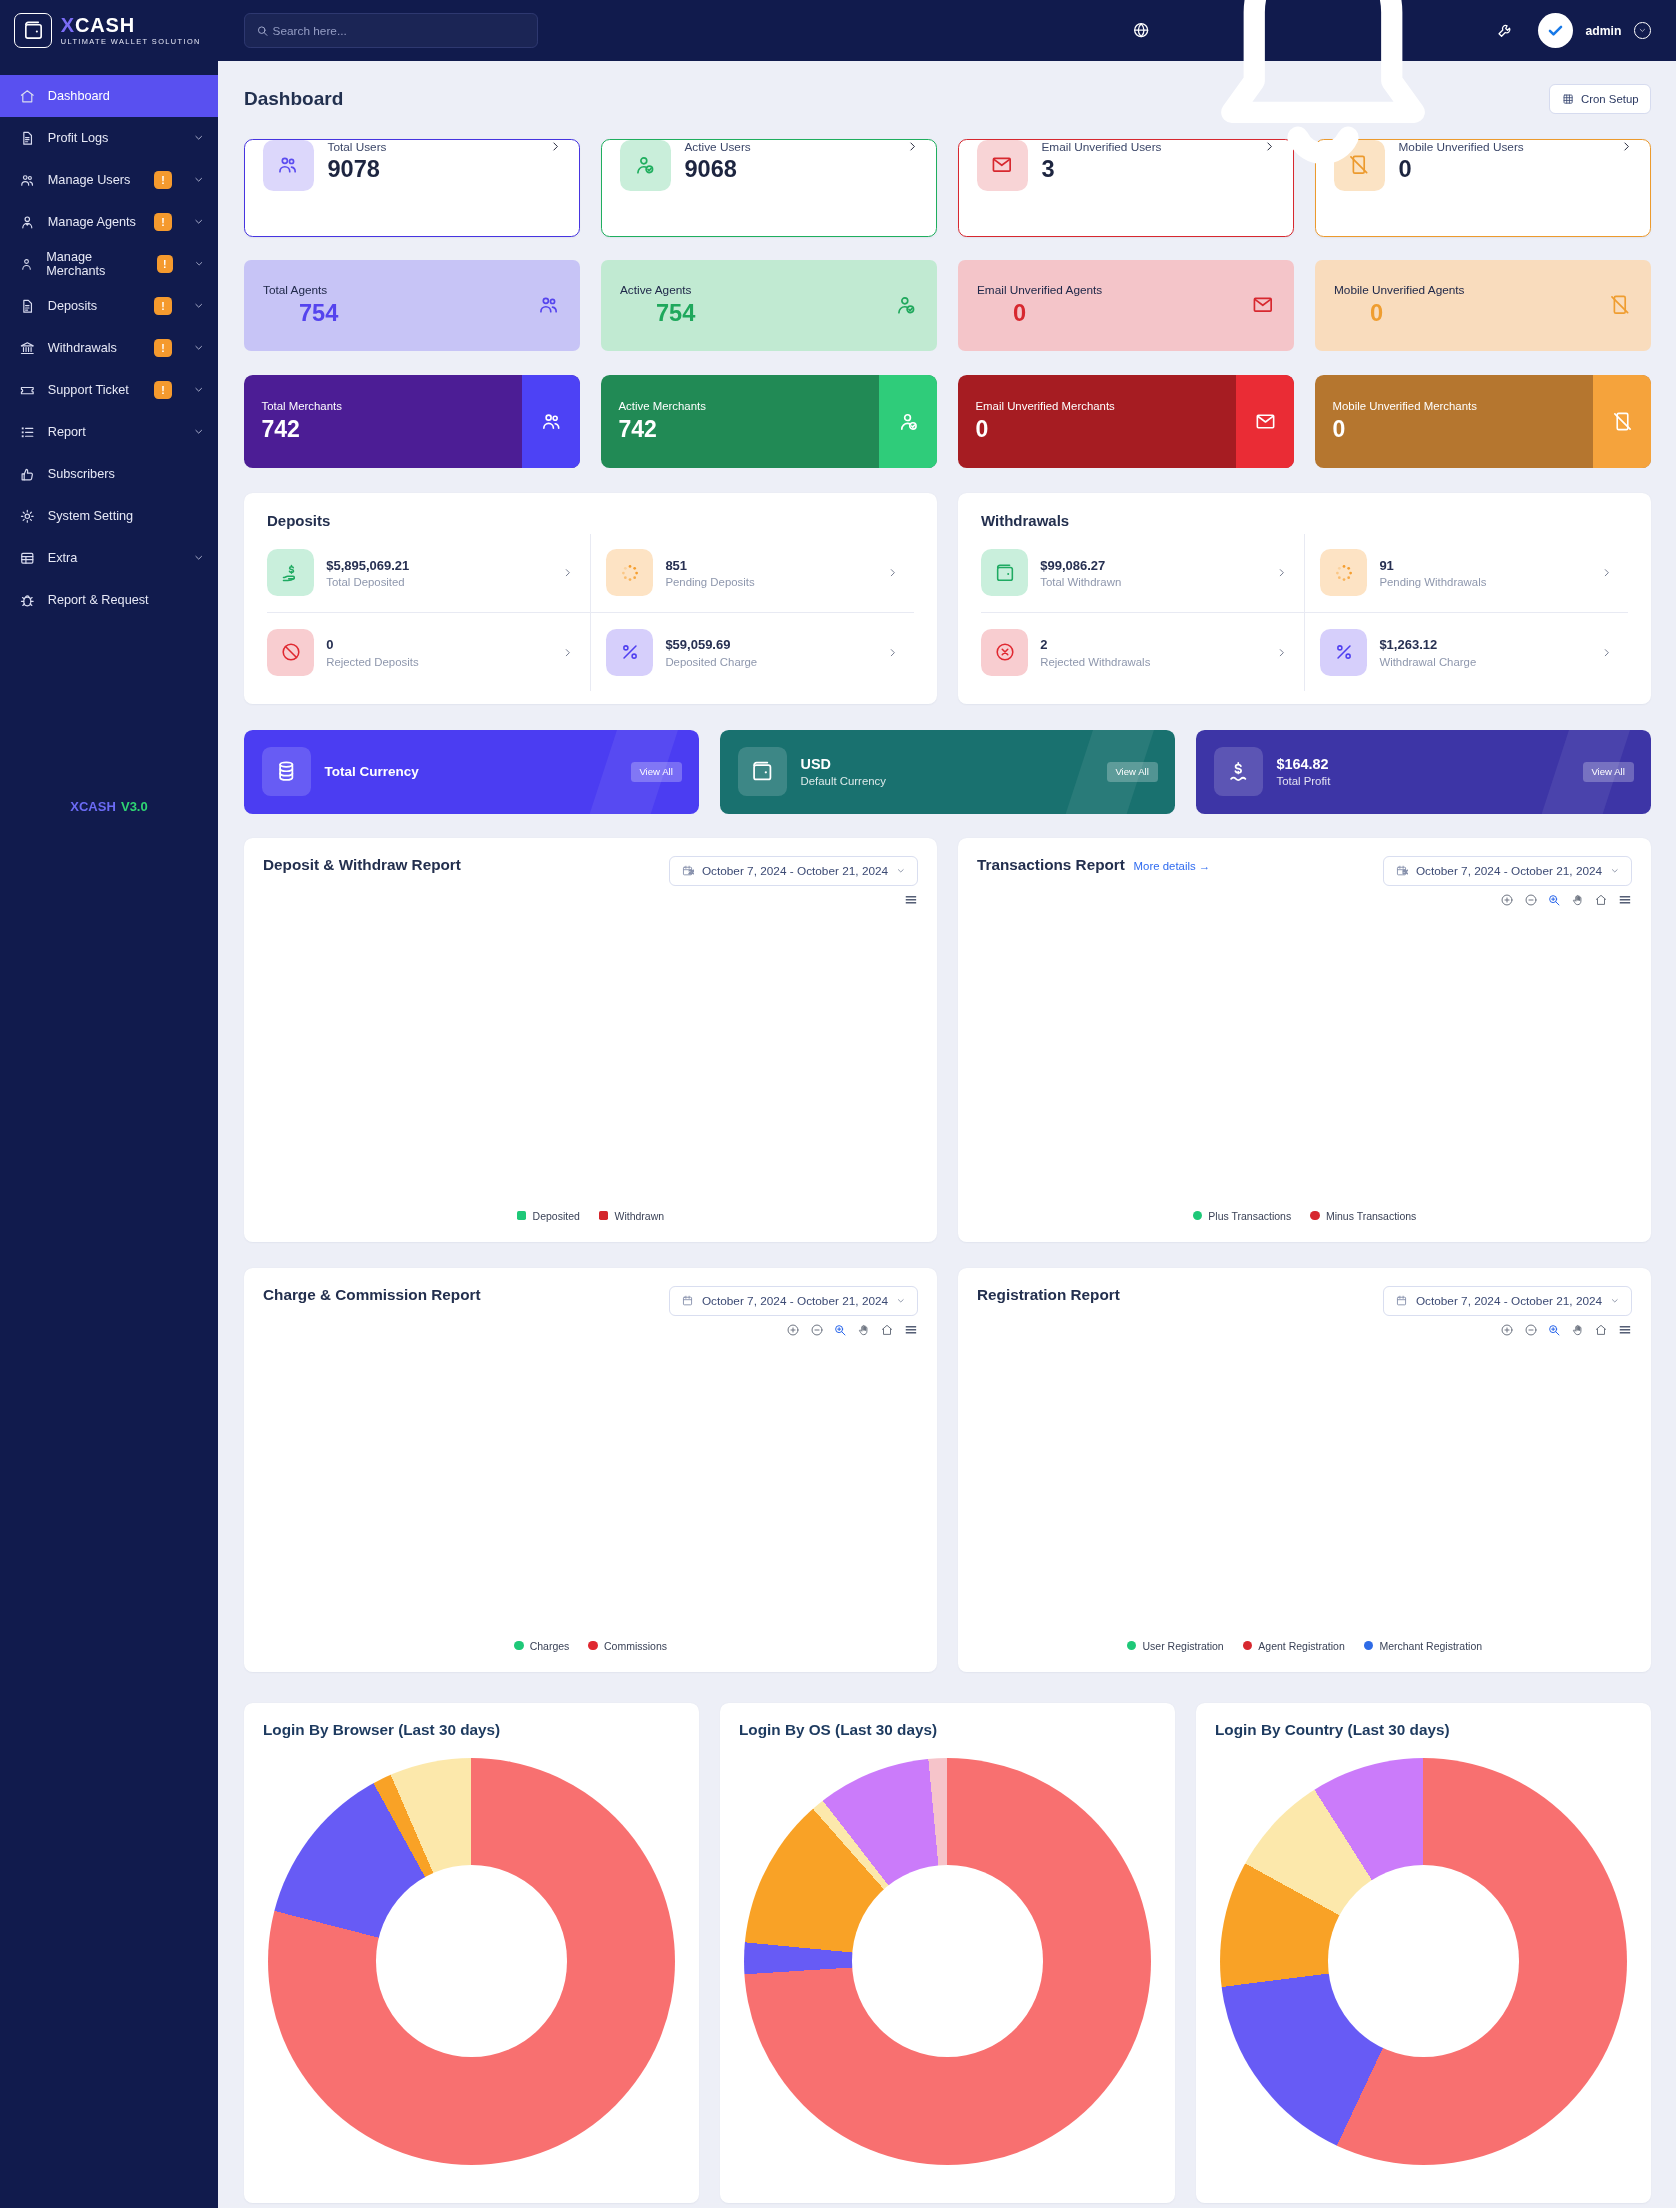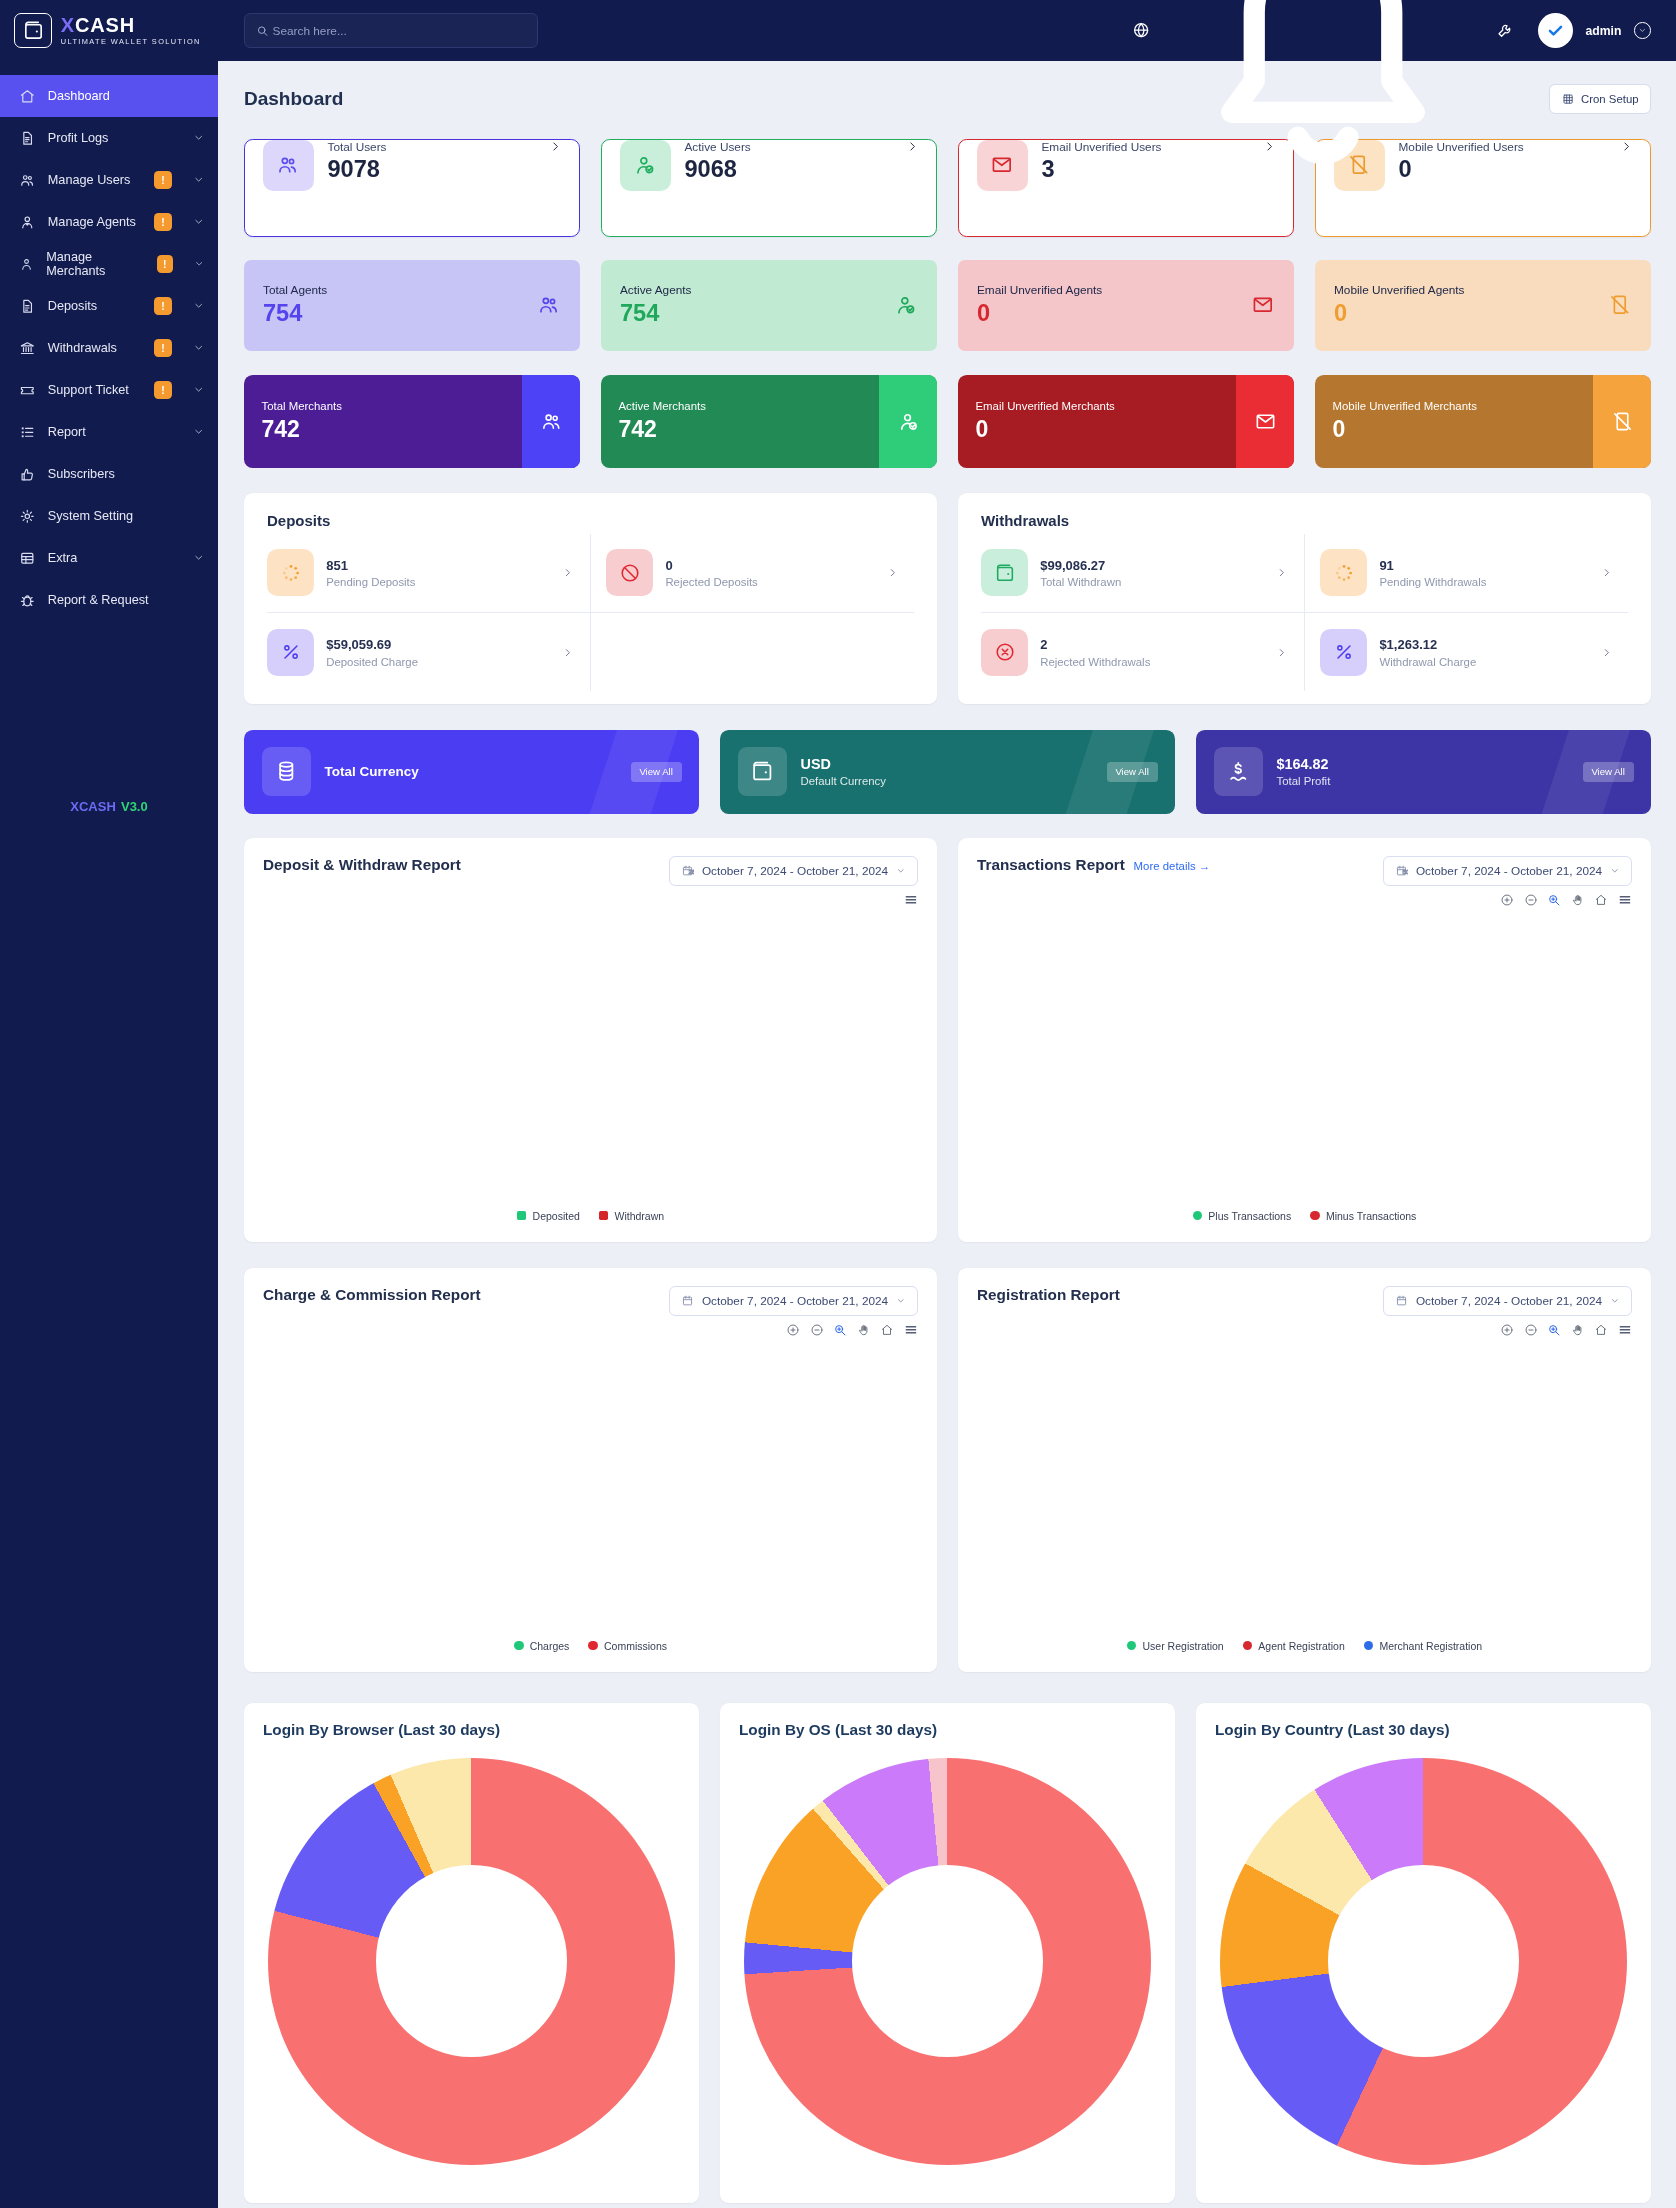--- a/index.html
+++ b/index.html
@@ -56,21 +56,21 @@
   .tile { border-radius:10.5px; display:flex; align-items:center; justify-content:center; flex:none; }
   .stat1 .tile { width:51px; height:51px; }
   .stat1 .tile .icn { width:23.6px; height:23.6px; }
   .s-lbl { font-size:11.8px; color:#3b4668; }
   .s-val { font-size:23.6px; font-weight:800; color:#1d2540; margin-top:2.6px; }
   .stat1 .chev-r { margin-left:auto; width:13px; height:13px; color:#15192e; }
 
   .row2 { margin-top:23px; }
   .stat2 { border-radius:7px; height:91px; display:flex; align-items:center; padding:0 19px; cursor:pointer; }
   .stat2 .s-lbl { color:#20294a; }
-  .stat2 .s-val { margin-top:3.5px; }
+  .stat2 .s-val { margin-top:3.5px;margin-left:36px; }
   .stat2 .icn { margin-left:auto; width:23.6px; height:23.6px; }
 
   .row3 { margin-top:24.5px; }
   .stat3 { border-radius:8.7px; height:93px; display:flex; overflow:hidden; cursor:pointer; }
   .stat3 .txt { flex:1; display:flex; flex-direction:column; justify-content:center; padding:0 17.5px; }
   .stat3 .s-lbl { color:#fff; font-size:11.4px; }
   .stat3 .s-val { color:#fff; margin-top:3.5px; font-size:23px; }
   .stat3 .strip { width:58px; display:flex; align-items:center; justify-content:center; color:#fff; }
   .stat3 .strip .icn { width:23px; height:23px; }
 
@@ -591,20 +591,40 @@
                 </svg>
               </span>
             </span>
           </div>
         </div>
 
       <div class="grid2 panels">
         <div class="panel">
           <div class="panel-title">Deposits</div>
           <div class="panel-grid" id="dep-grid">
+              <div class="pcell">
+                <span class="tile" style="background:#c9efdc">
+                  <span class="icn" style="display:inline-flex;width:22px;height:22px;color:#1faa62">
+                    <svg viewBox="0 0 24 24" fill="none" stroke="currentColor" stroke-width="1.7" stroke-linecap="round" stroke-linejoin="round" style="width:100%;height:100%;display:block">
+                      <path d="M12.5 3.8v1.4M12.5 10.8v1.4M14.5 6.3c-.3-.7-1.1-1.1-2-1.1-1.1 0-2 .6-2 1.5s.8 1.2 2 1.5c1.4.3 2.2.8 2.2 1.7s-1 1.5-2.2 1.5c-1 0-1.9-.4-2.2-1.2"></path>
+                      <path d="M3.8 17c1.8 0 2.8-1.4 4.6-1.4h5.8a1.4 1.4 0 0 1 0 2.8H9.5"></path>
+                      <path d="M3.8 20.2h4.8c2.6 0 4.8-.8 6.8-2.2"></path>
+                    </svg>
+                  </span>
+                </span>
+                <span>
+                  <div class="p-val">$5,895,069.21</div>
+                  <div class="p-lbl">Total Deposited</div>
+                </span>
+                <span class="chev-r">
+                  <svg viewBox="0 0 24 24" fill="none" stroke="currentColor" stroke-width="1.7" stroke-linecap="round" stroke-linejoin="round" style="width:100%;height:100%;display:block">
+                    <path d="M9 5.5l6.5 6.5L9 18.5"></path>
+                  </svg>
+                </span>
+              </div>
               <div class="pcell">
                 <span class="tile" style="background:#fde3c4">
                   <span class="icn" style="display:inline-flex;width:22px;height:22px;color:#f59e2e">
                     <svg viewBox="0 0 24 24" fill="none" stroke="currentColor" stroke-width="1.7" stroke-linecap="round" stroke-linejoin="round" style="width:100%;height:100%;display:block">
                       <g fill="currentColor" stroke="none">
                         <circle cx="12" cy="4.8" r="1.5"></circle>
                         <circle cx="17.1" cy="6.9" r="1.5"></circle>
                         <circle cx="19.2" cy="12" r="1.5"></circle>
                         <circle cx="17.1" cy="17.1" r="1.5" opacity=".85"></circle>
                         <circle cx="12" cy="19.2" r="1.5" opacity=".7"></circle>

